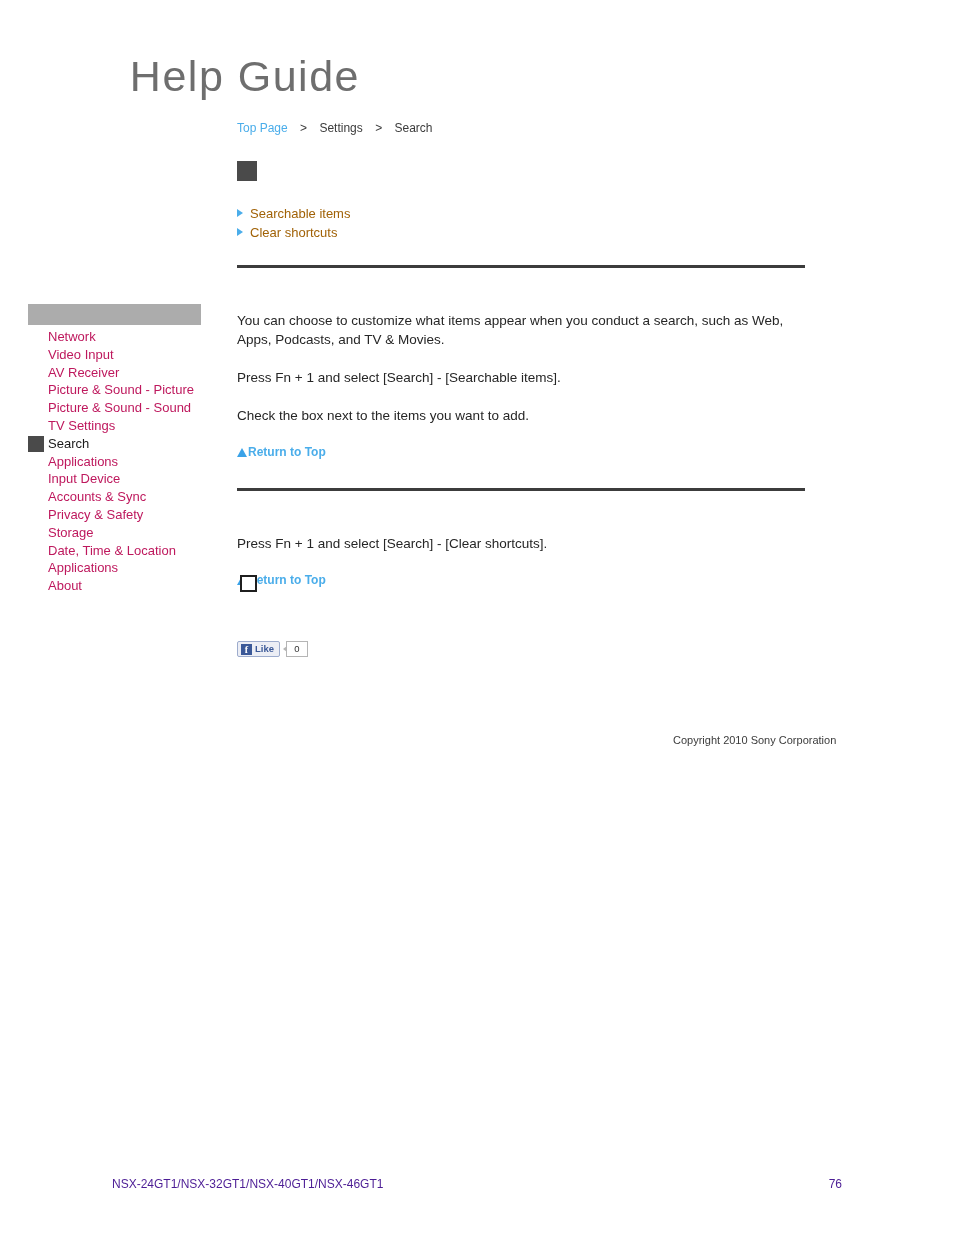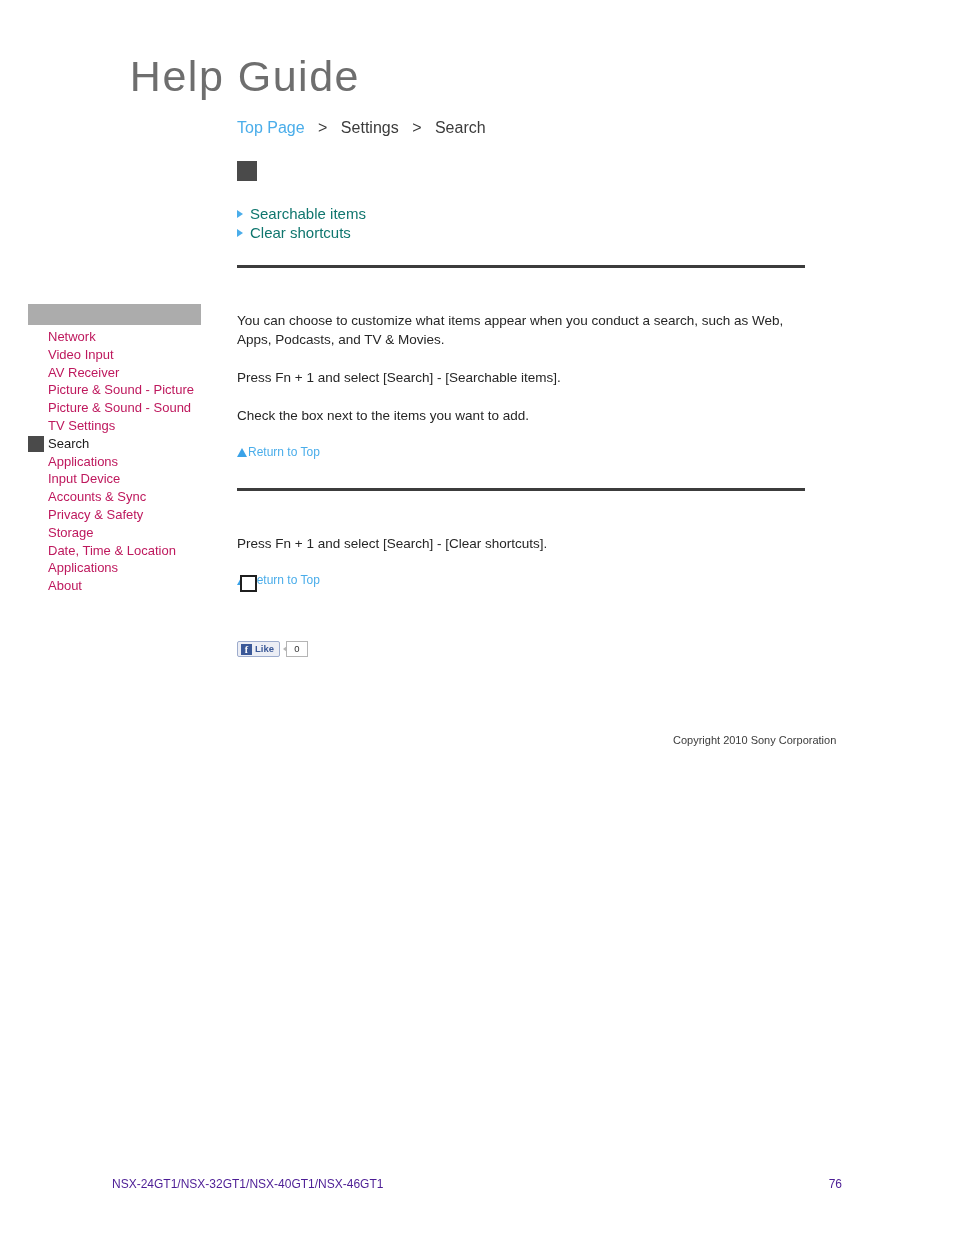--- a/index.html
+++ b/index.html
@@ -79,21 +79,21 @@
     position: absolute;
     left: 237px;
     top: 0;
     width: 580px;
   }
 
   .breadcrumb {
     position: absolute;
     left: 0;
     top: 120px;
-    font-size: 16px;
+    font-size: 12px;
     color: #3b3b3b;
     white-space: nowrap;
     line-height: 16px;
   }
   .crumb-link {
     color: #4aadea;
   }
   .crumb-sep {
     color: #3b3b3b;
     padding: 0 9px;
@@ -114,22 +114,22 @@
   }
 
   .toc {
     position: absolute;
     left: 0;
     top: 204px;
   }
   .toc-item {
     height: 19px;
     line-height: 19px;
-    font-size: 15px;
-    color: #0f766e;
+    font-size: 13px;
+    color: #a16207;
     white-space: nowrap;
   }
   .tri-right {
     display: inline-block;
     width: 0;
     height: 0;
     border-left: 6px solid #4aadea;
     border-top: 4.5px solid transparent;
     border-bottom: 4.5px solid transparent;
     margin-right: 7px;
@@ -157,20 +157,21 @@
     color: #262626;
     line-height: 19px;
     margin: 0 0 19px 0;
     max-width: 568px;
   }
   .return-top {
     font-size: 12px;
     color: #4aadea;
     line-height: 16px;
     white-space: nowrap;
+    font-weight: bold;
   }
   .tri-up {
     display: inline-block;
     width: 0;
     height: 0;
     border-bottom: 9px solid #3aa2e8;
     border-left: 5px solid transparent;
     border-right: 5px solid transparent;
     margin-right: 1px;
     vertical-align: -1px;

